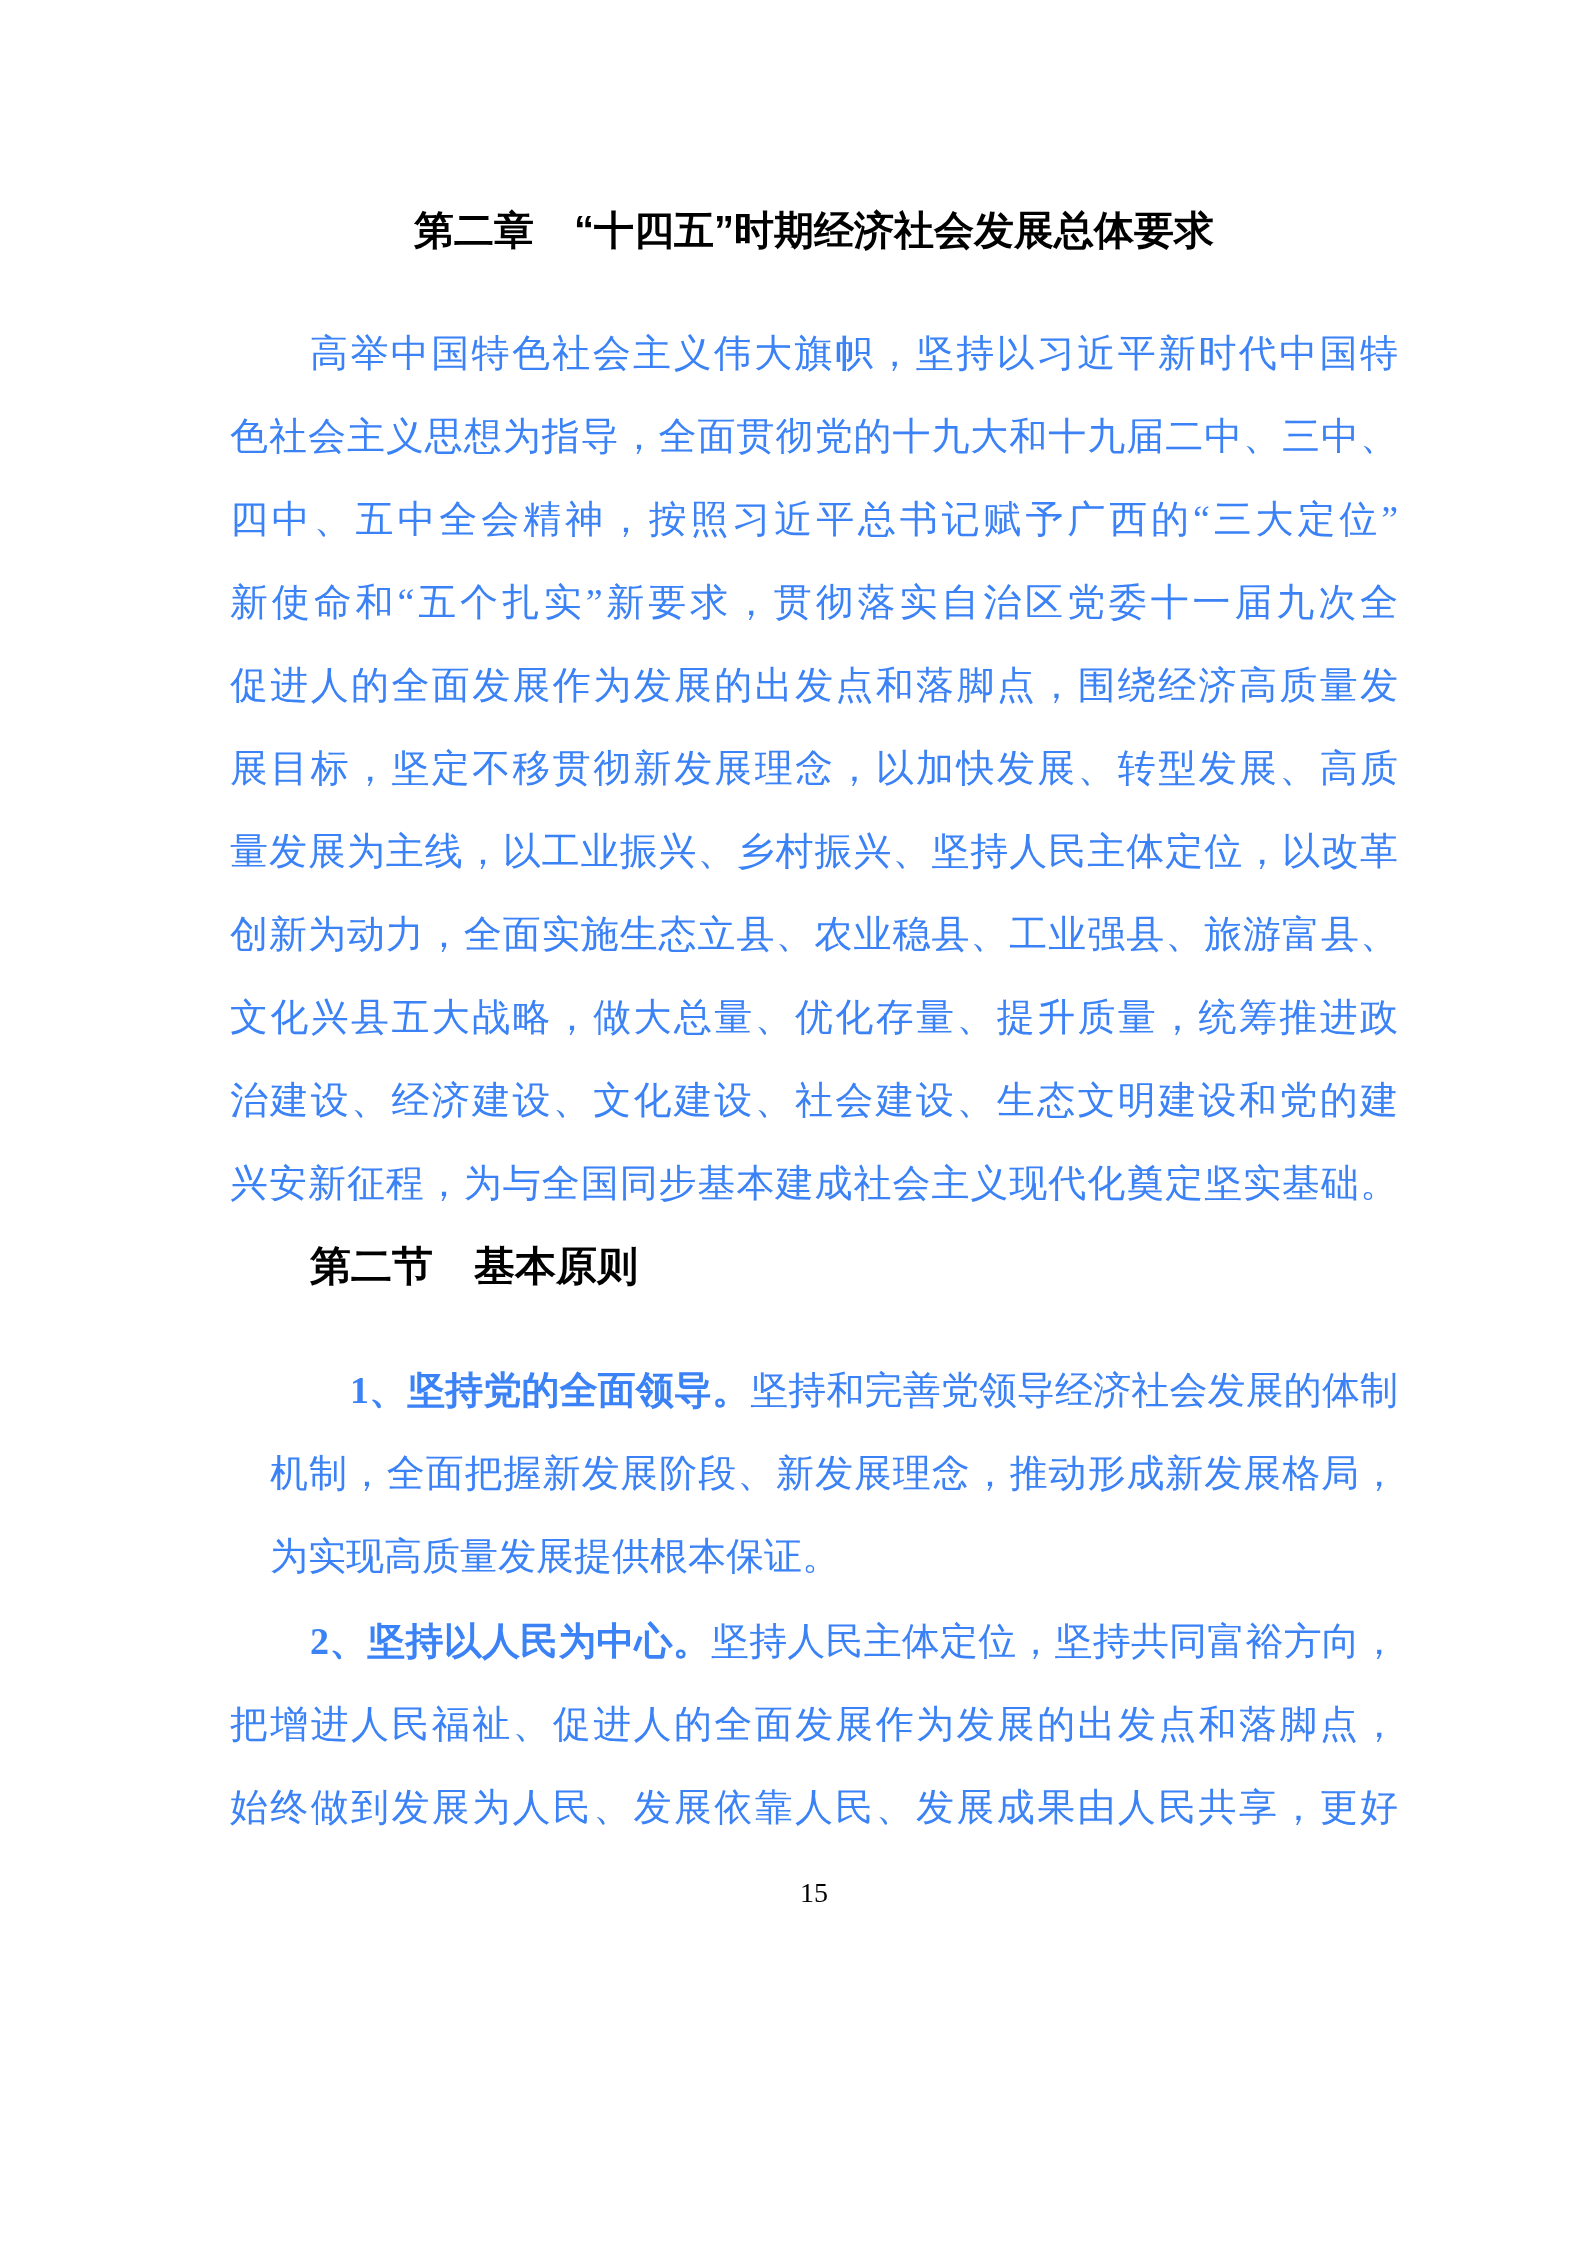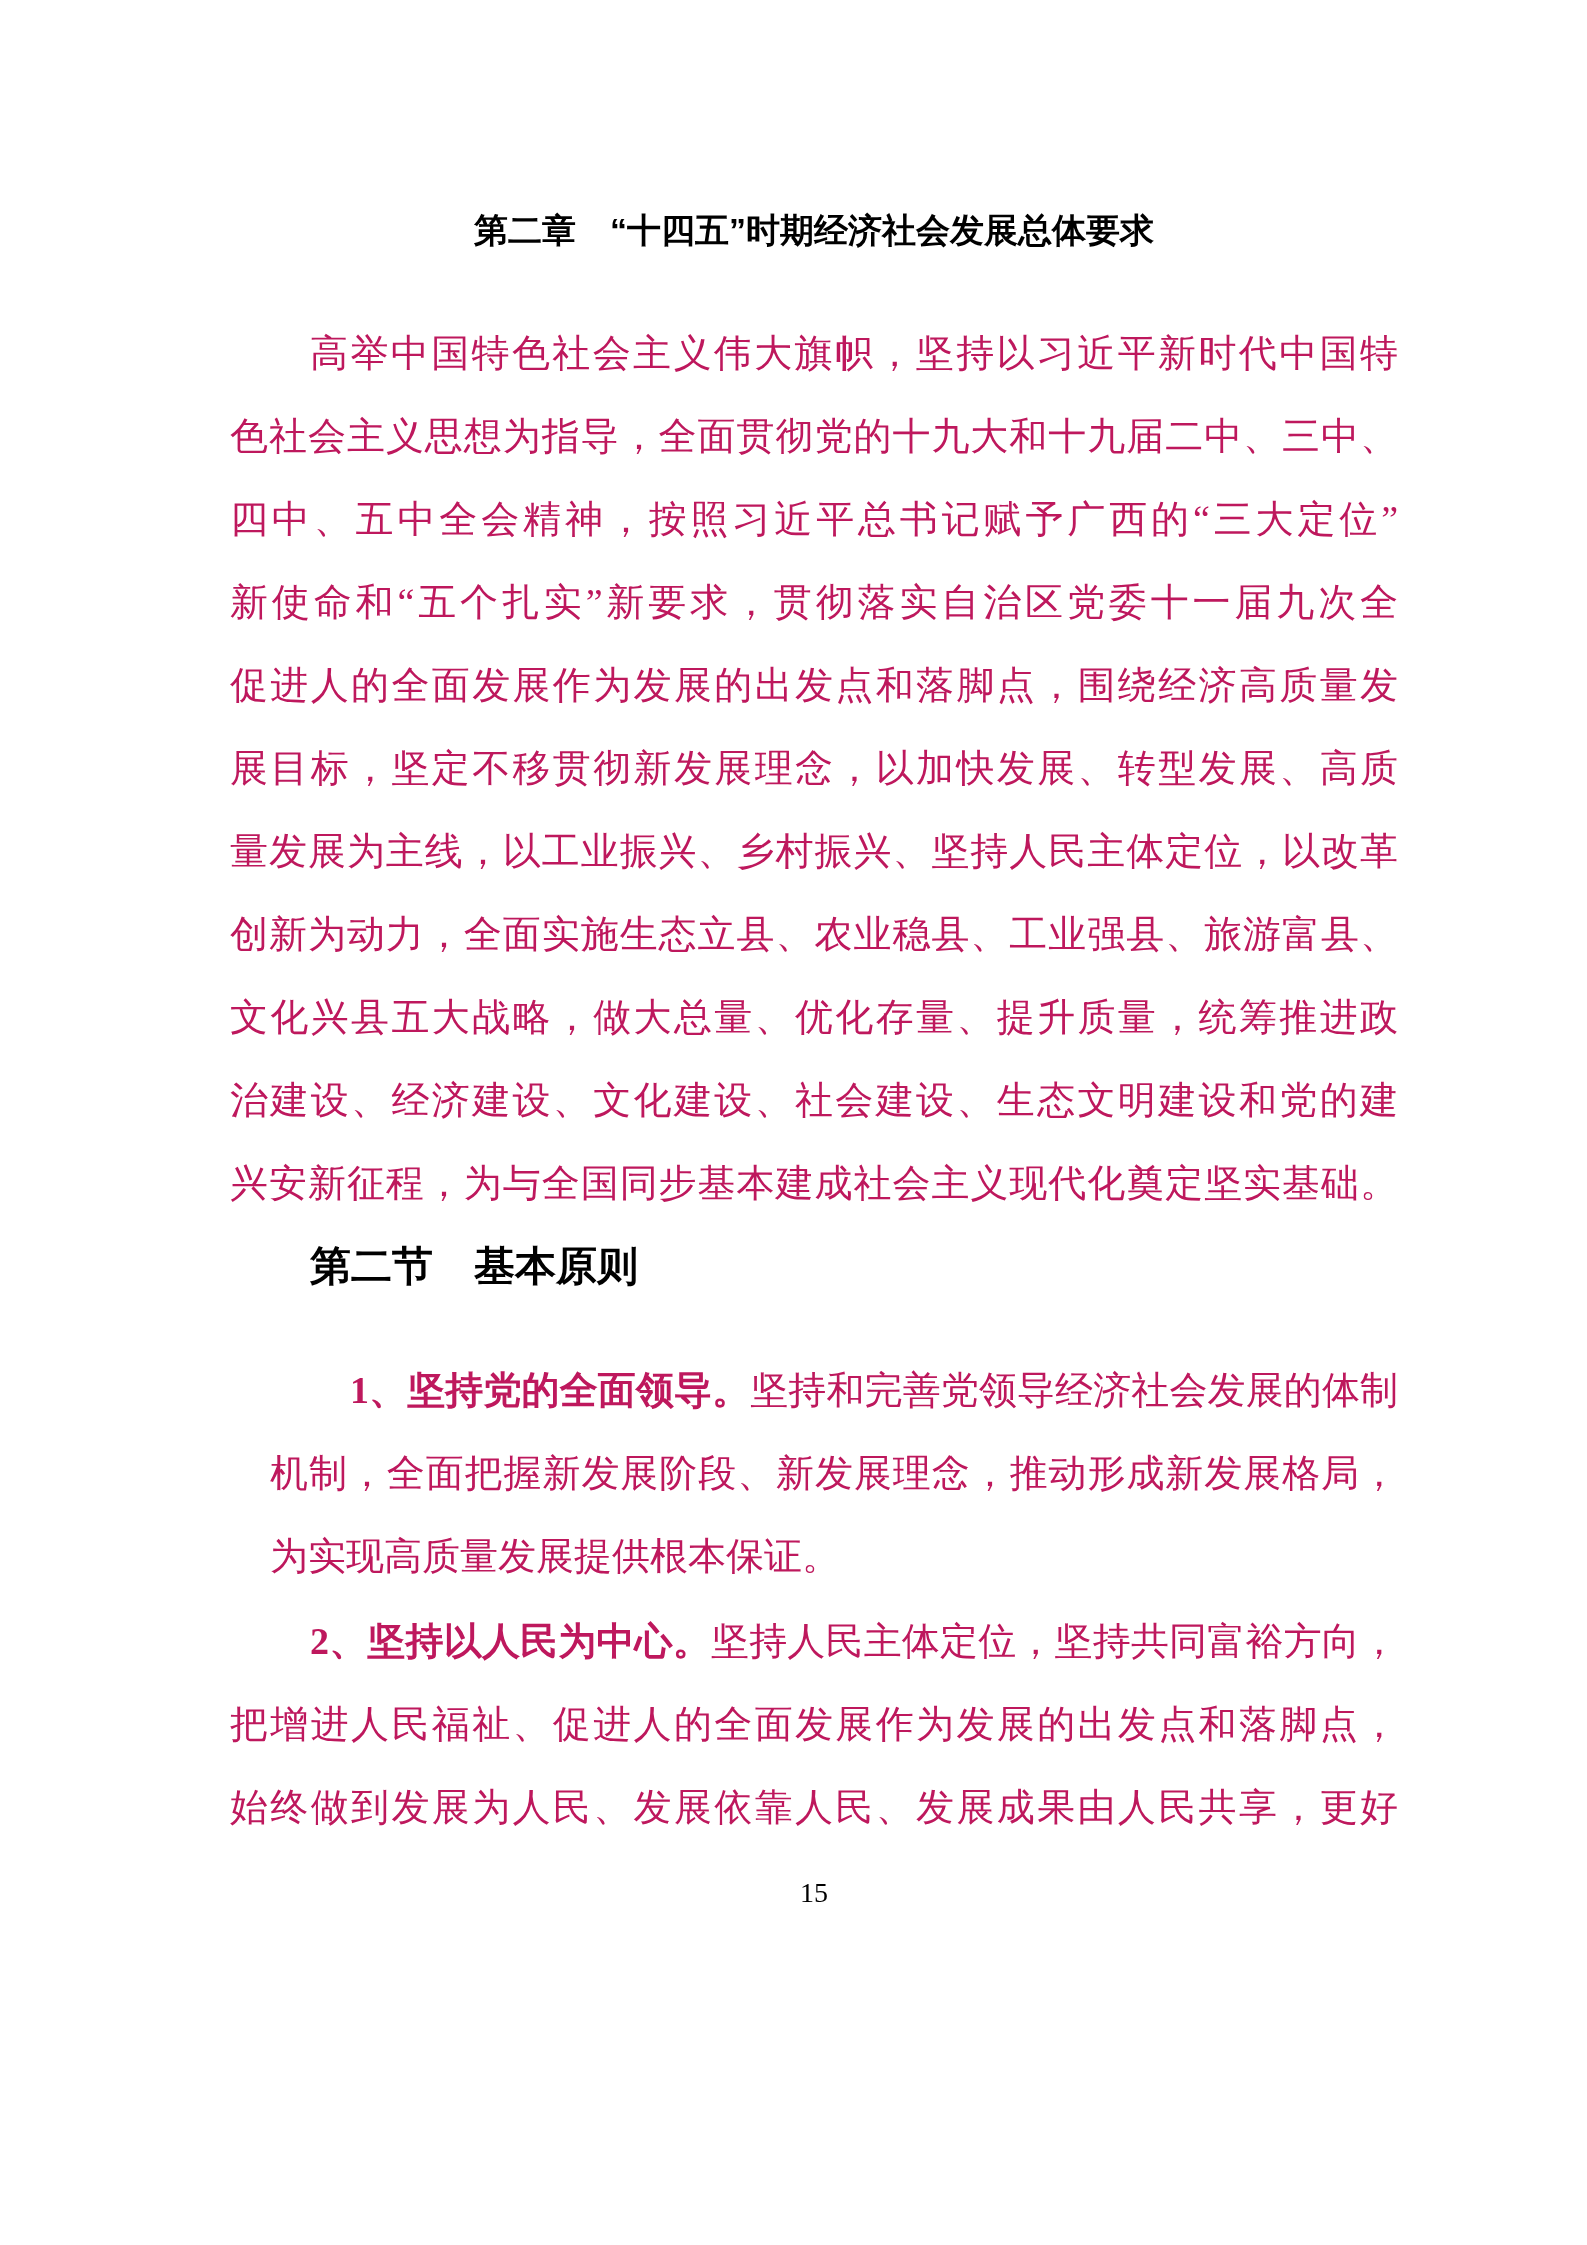--- a/index.html
+++ b/index.html
@@ -14,21 +14,21 @@
     box-sizing: border-box;
     padding: 0 189px 0 230px;
     background: #ffffff;
     color: #000000;
     overflow: hidden;
   }
   h1.doc-title {
     margin: 206px 0 0 0;
     font-family: "Liberation Sans", sans-serif;
     font-weight: 700;
-    font-size: 34px;
+    font-size: 40px;
     line-height: 48px;
     text-align: center;
     white-space: nowrap;
   }
   h2.section-heading {
     margin: 82px 0 0 0;
     padding-left: 80px;
     font-family: "Liberation Serif", serif;
     font-weight: 700;
     font-size: 41px;
@@ -40,21 +40,21 @@
   .para {
     margin: 58px 0 0 0;
   }
   .para.item-1 { margin-top: 60px; margin-left: 40px; }
   .para.item-2 { margin-top: 2px; }
   .line {
     font-family: "Liberation Serif", serif;
     font-weight: 400;
     font-size: 38px;
     line-height: 83px;
-    color: #be185d;
+    color: #3b82f6;
     text-align: justify;
     text-align-last: justify;
   }
   .line.indent { text-indent: 80px; }
   .line.end { text-align-last: left; }
   .lead { font-weight: 700; }
   .page-number {
     margin-top: 30px;
     font-family: "Liberation Serif", serif;
     font-size: 28px;

